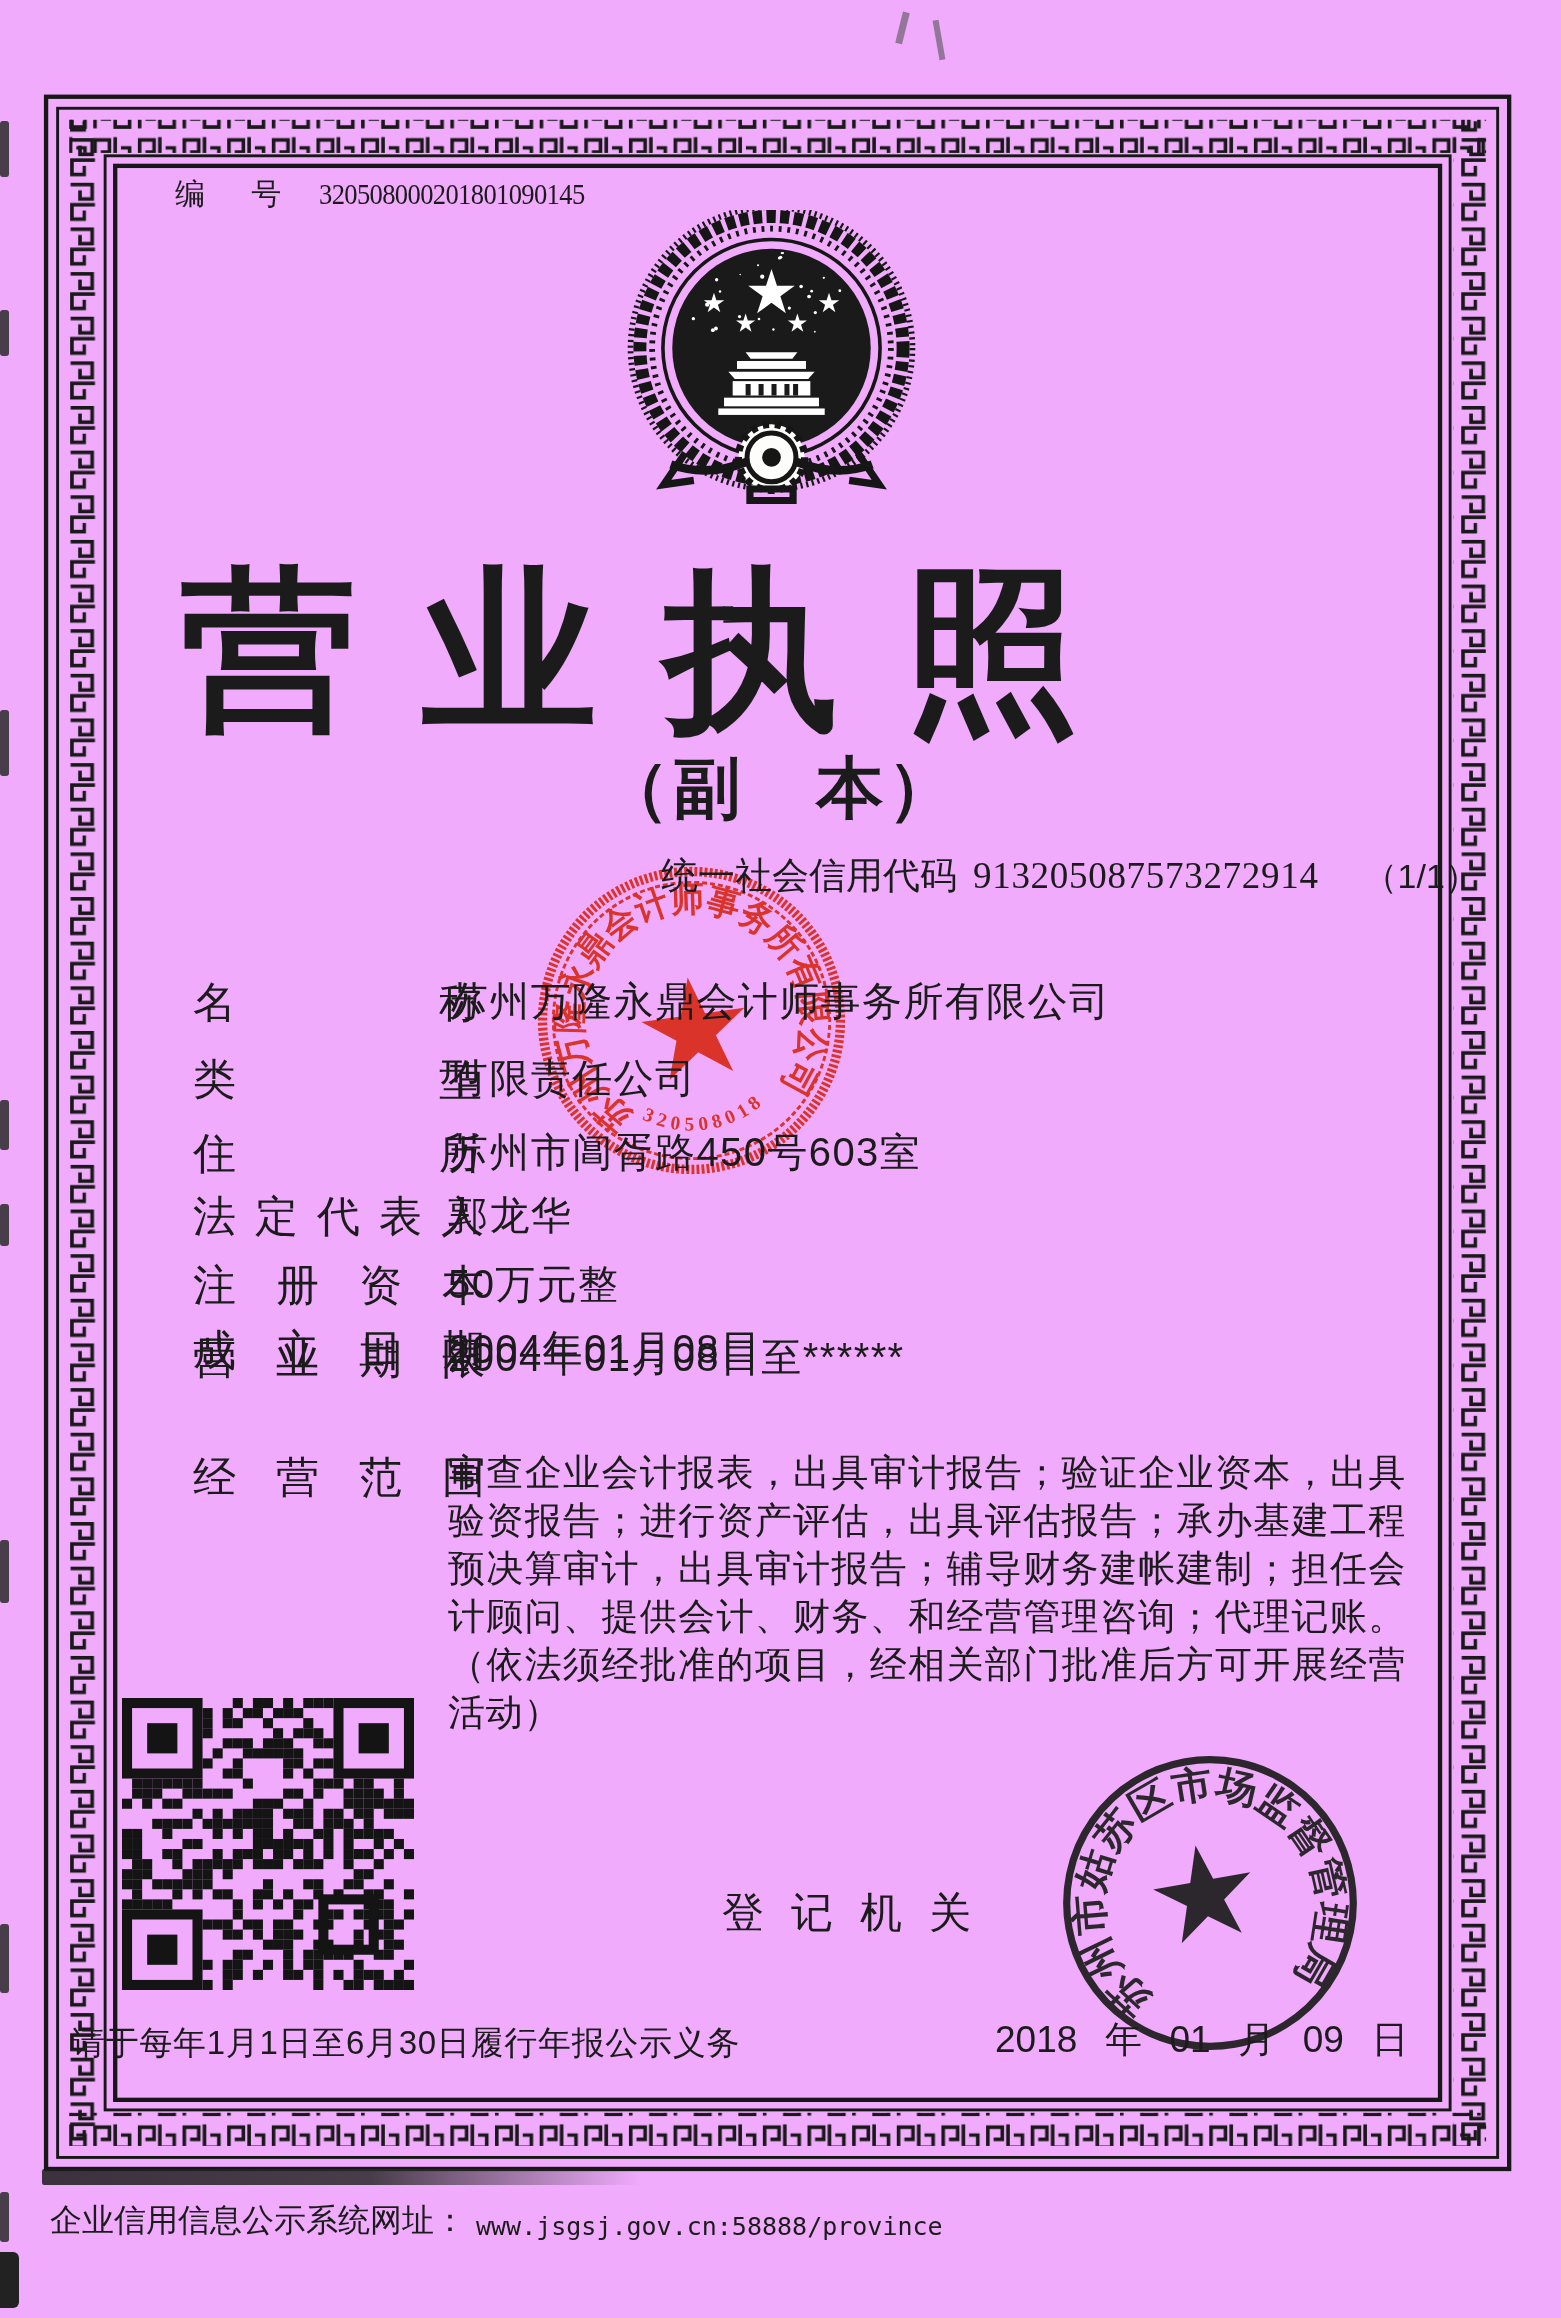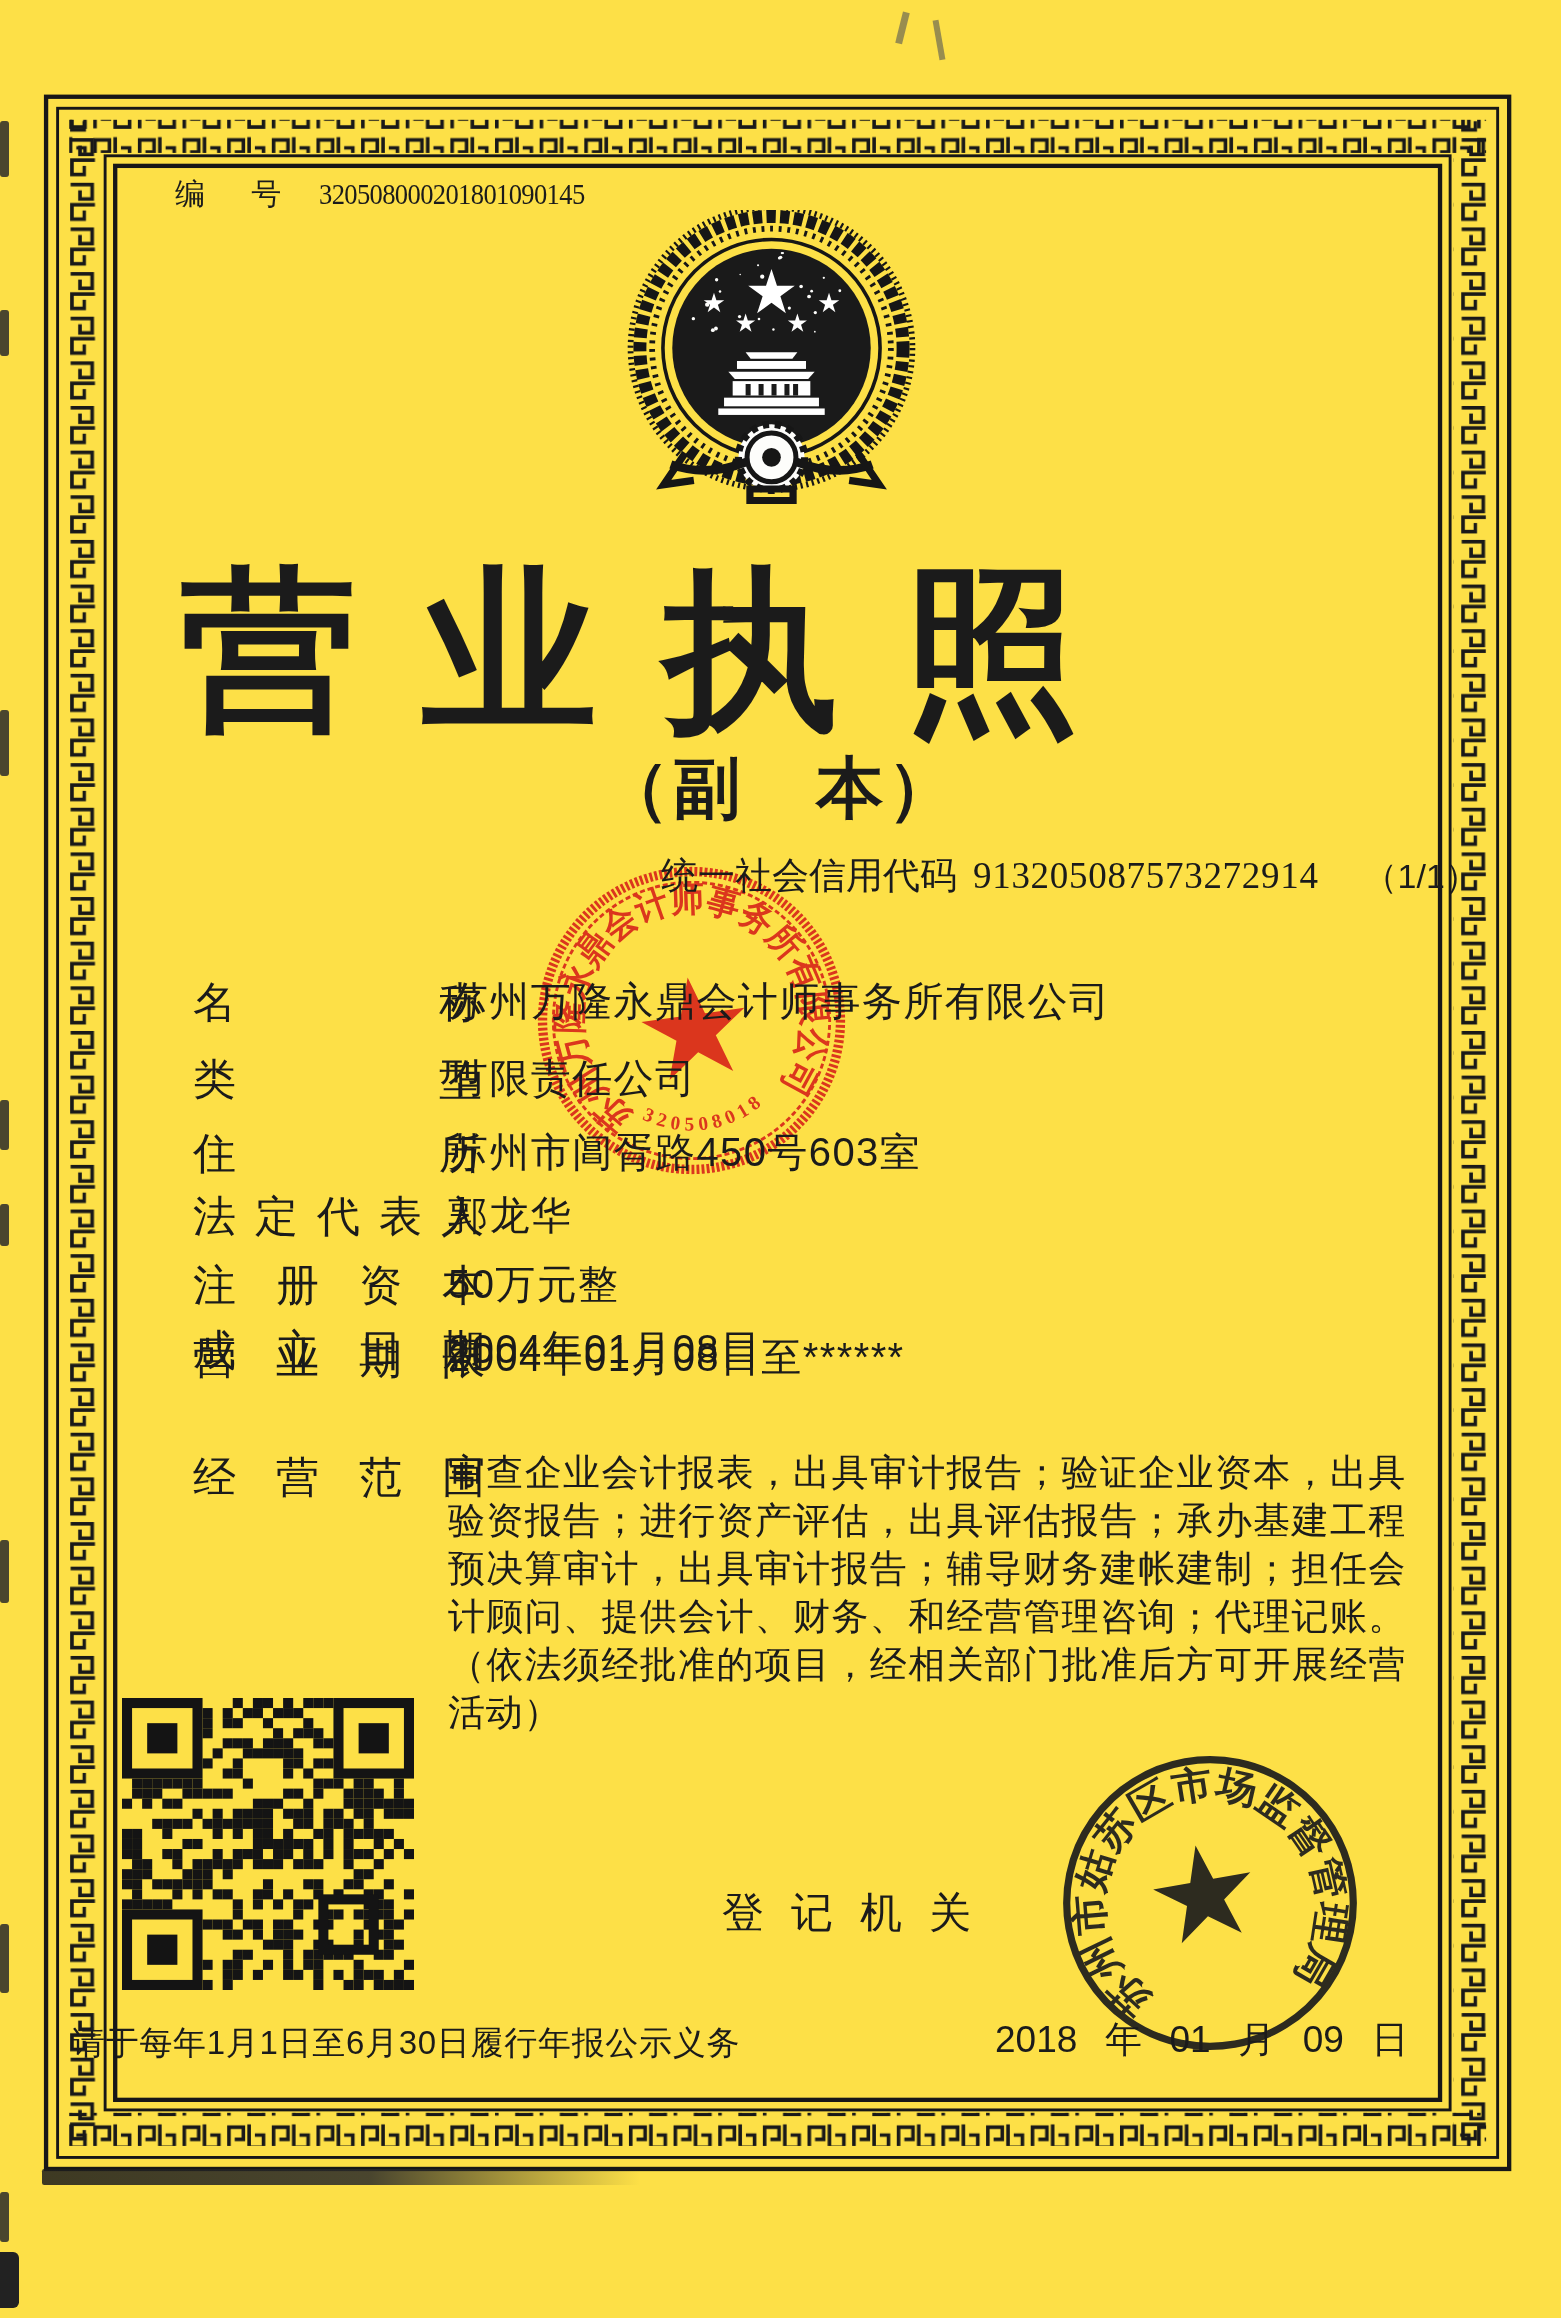--- a/index.html
+++ b/index.html
@@ -1,16 +1,16 @@
 <!DOCTYPE html>
 <html style="font-size:11.5px"><head>
 <meta charset="utf-8">
 <style>
   html,body{margin:0;padding:0;background:#888;}
-  #page{position:relative;width:1561px;height:2319px;background:#fde047;overflow:hidden;
+  #page{position:relative;width:1561px;height:2319px;background:#f0abfc;overflow:hidden;
         font-family:"Liberation Sans",sans-serif;color:#1b1b1b;}
   .abs{position:absolute;}
   
   #serial-row{top:174px;left:175px;display:flex;align-items:baseline;z-index:5;}
   #serial-row .slab{font-size:30px;letter-spacing:19px;font-weight:500;}
   #serial-row .snum{font-family:"Liberation Serif",serif;font-size:29.5px;letter-spacing:-0.7px;margin-left:19px;transform:scaleX(.9);transform-origin:left;}
   #title{top:534px;left:115px;width:1331px;font-size:175px;font-weight:800;
          letter-spacing:66px;text-indent:66px;white-space:nowrap;z-index:5;}
   #subtitle{top:743px;left:115px;width:1331px;text-align:center;font-size:67px;font-weight:600;letter-spacing:4.3px;z-index:5;}
   #credit-line{top:851px;left:661px;display:flex;align-items:baseline;white-space:nowrap;z-index:6;}
@@ -545,20 +545,24 @@
       <path transform="translate(-6,-10) scale(72)" fill="#1c1c1c" d="M0,-1 L0.2245,-0.309 L0.9511,-0.309 L0.3633,0.118 L0.5878,0.809 L0,0.382 L-0.5878,0.809 L-0.3633,0.118 L-0.9511,-0.309 L-0.2245,-0.309 Z"></path>
       <defs>
         <path id="blkTextArc" d="M -100 115 A 150 150 0 1 1 100 115" fill="none"></path>
       </defs>
       <text font-size="53" fill="#1c1c1c" font-weight="700" font-family="Liberation Sans, sans-serif">
         <textPath href="#blkTextArc" xlink:href="#blkTextArc" startOffset="0" textLength="730" lengthAdjust="spacingAndGlyphs">苏州市姑苏区市场监督管理局</textPath>
       </text>
     </g>
   </svg>
 
+  <div id="footer-left" class="abs">
+    <span class="flab">企业信用信息公示系统网址：</span>
+    <span class="furl">www.jsgsj.gov.cn:58888/province</span>
+  </div>
 
   <div class="edge-mark" style="top:121px;height:56px"></div>
   <div class="edge-mark" style="top:310px;height:46px"></div>
   <div class="edge-mark" style="top:710px;height:66px"></div>
   <div class="edge-mark" style="top:1100px;height:50px"></div>
   <div class="edge-mark" style="top:1204px;height:42px"></div>
   <div class="edge-mark" style="top:1540px;height:63px"></div>
   <div class="edge-mark" style="top:1924px;height:69px"></div>
   <div class="edge-mark" style="top:2192px;height:50px"></div>
   <div id="corner-blob"></div>

